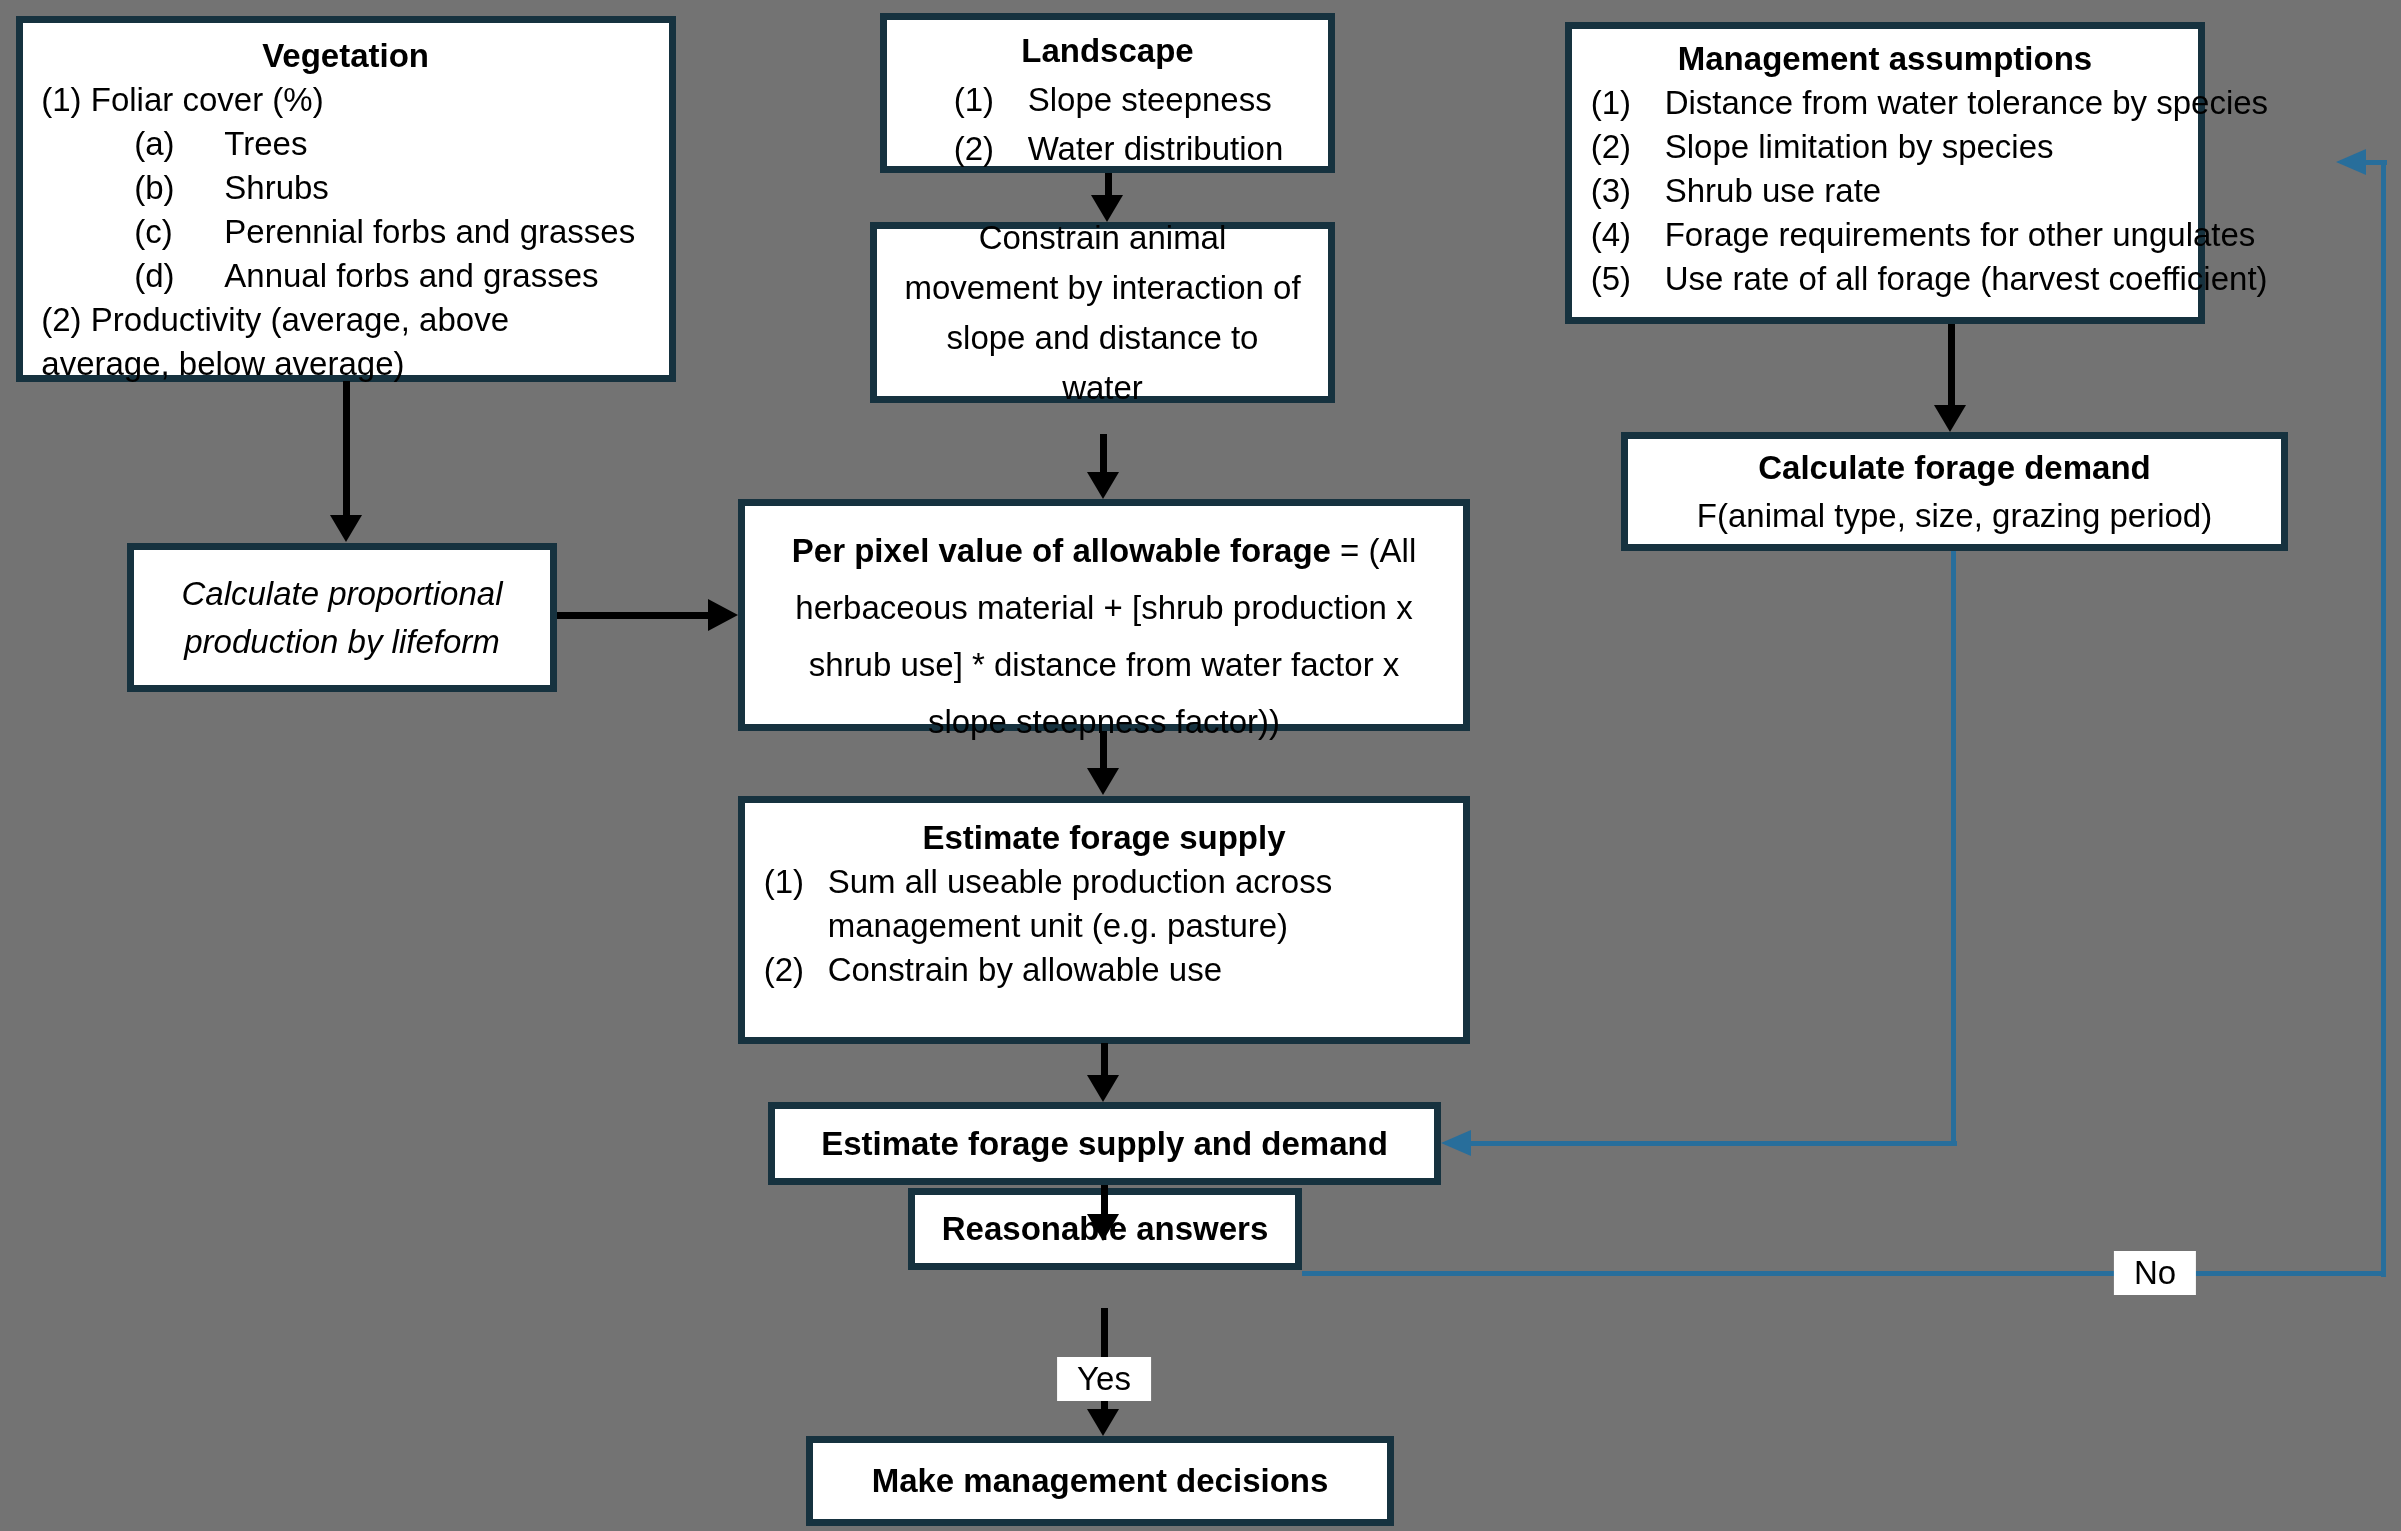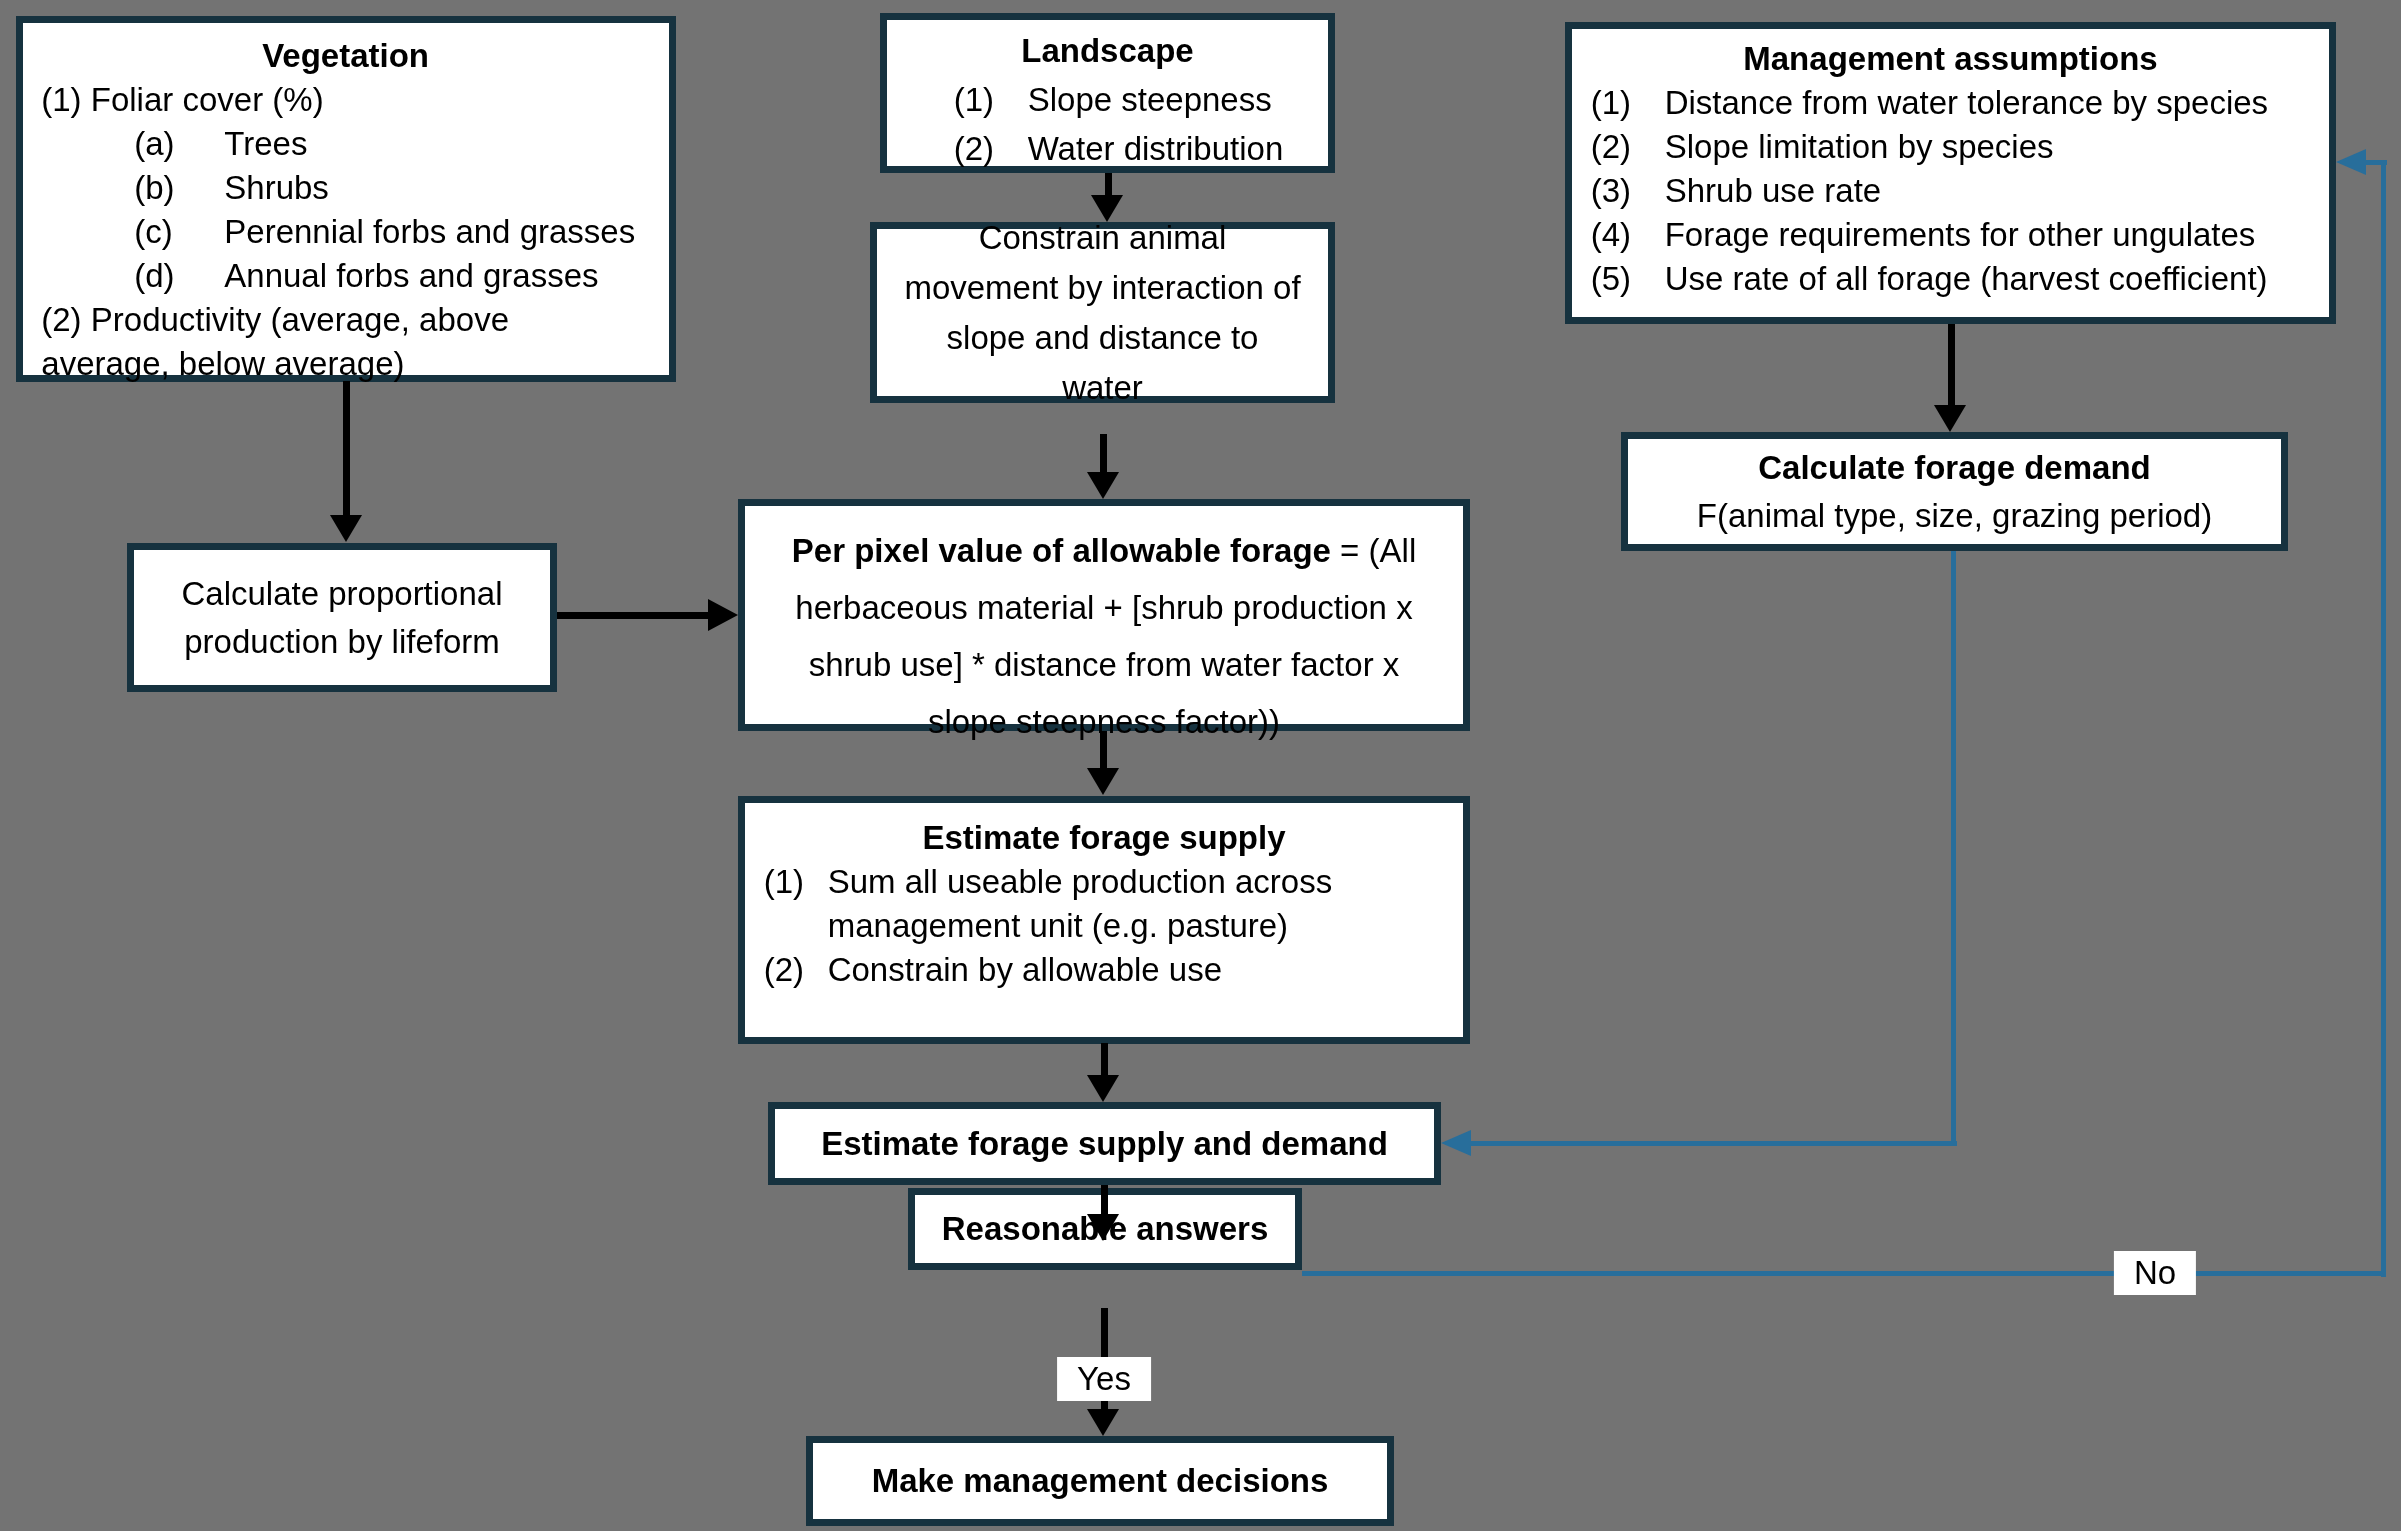--- a/index.html
+++ b/index.html
@@ -80,21 +80,21 @@
     <div class="item nowrap" style="margin-left:48px;">
       <span class="lbl">(1)</span>
       <span>Slope steepness</span>
     </div>
     <div class="item nowrap" style="margin-left:48px;">
       <span class="lbl">(2)</span>
       <span>Water distribution</span>
     </div>
   </div>
 
-  <div class="box" style="left:1565px;top:22px;width:771px;height:302px;padding-top:7.8px;">
+  <div class="box" style="left:1565px;top:22px;width:640px;height:302px;padding-top:7.8px;">
     <div class="box-title">Management assumptions</div>
     <div class="item nowrap">
       <span class="lbl">(1)</span>
       <span>Distance from water tolerance by species</span>
     </div>
     <div class="item nowrap">
       <span class="lbl">(2)</span>
       <span>Slope limitation by species</span>
     </div>
     <div class="item nowrap">
@@ -125,21 +125,21 @@
 
   <div class="box" style="left:738px;top:499px;width:732px;height:232px;line-height:57px;padding-top:15.6px;">
     <div class="centered nowrap">
       <span style="font-weight:bold;margin-top:9px;">Per pixel value of allowable forage</span><span> = (All</span>
     </div>
     <div class="centered nowrap">herbaceous material + [shrub production x</div>
     <div class="centered nowrap">shrub use] * distance from water factor x</div>
     <div class="centered nowrap">slope steepness factor))</div>
   </div>
 
-  <div class="box vcenter" style="left:127px;top:543px;width:430px;height:149px;line-height:48px;">
+  <div class="box vcenter" style="left:127px;top:543px;width:430px;height:149px;line-height:48px;font-style:italic;">
     <div class="centered prewrap">Calculate proportional
 production by lifeform</div>
   </div>
 
   <div class="box" style="left:738px;top:796px;width:732px;height:248px;padding-top:12.5px;">
     <div class="box-title">Estimate forage supply</div>
     <div class="item">
       <span class="lbl" style="flex-basis:64px;">(1)</span>
       <span class="txt">Sum all useable production across
 management unit (e.g. pasture)</span>

